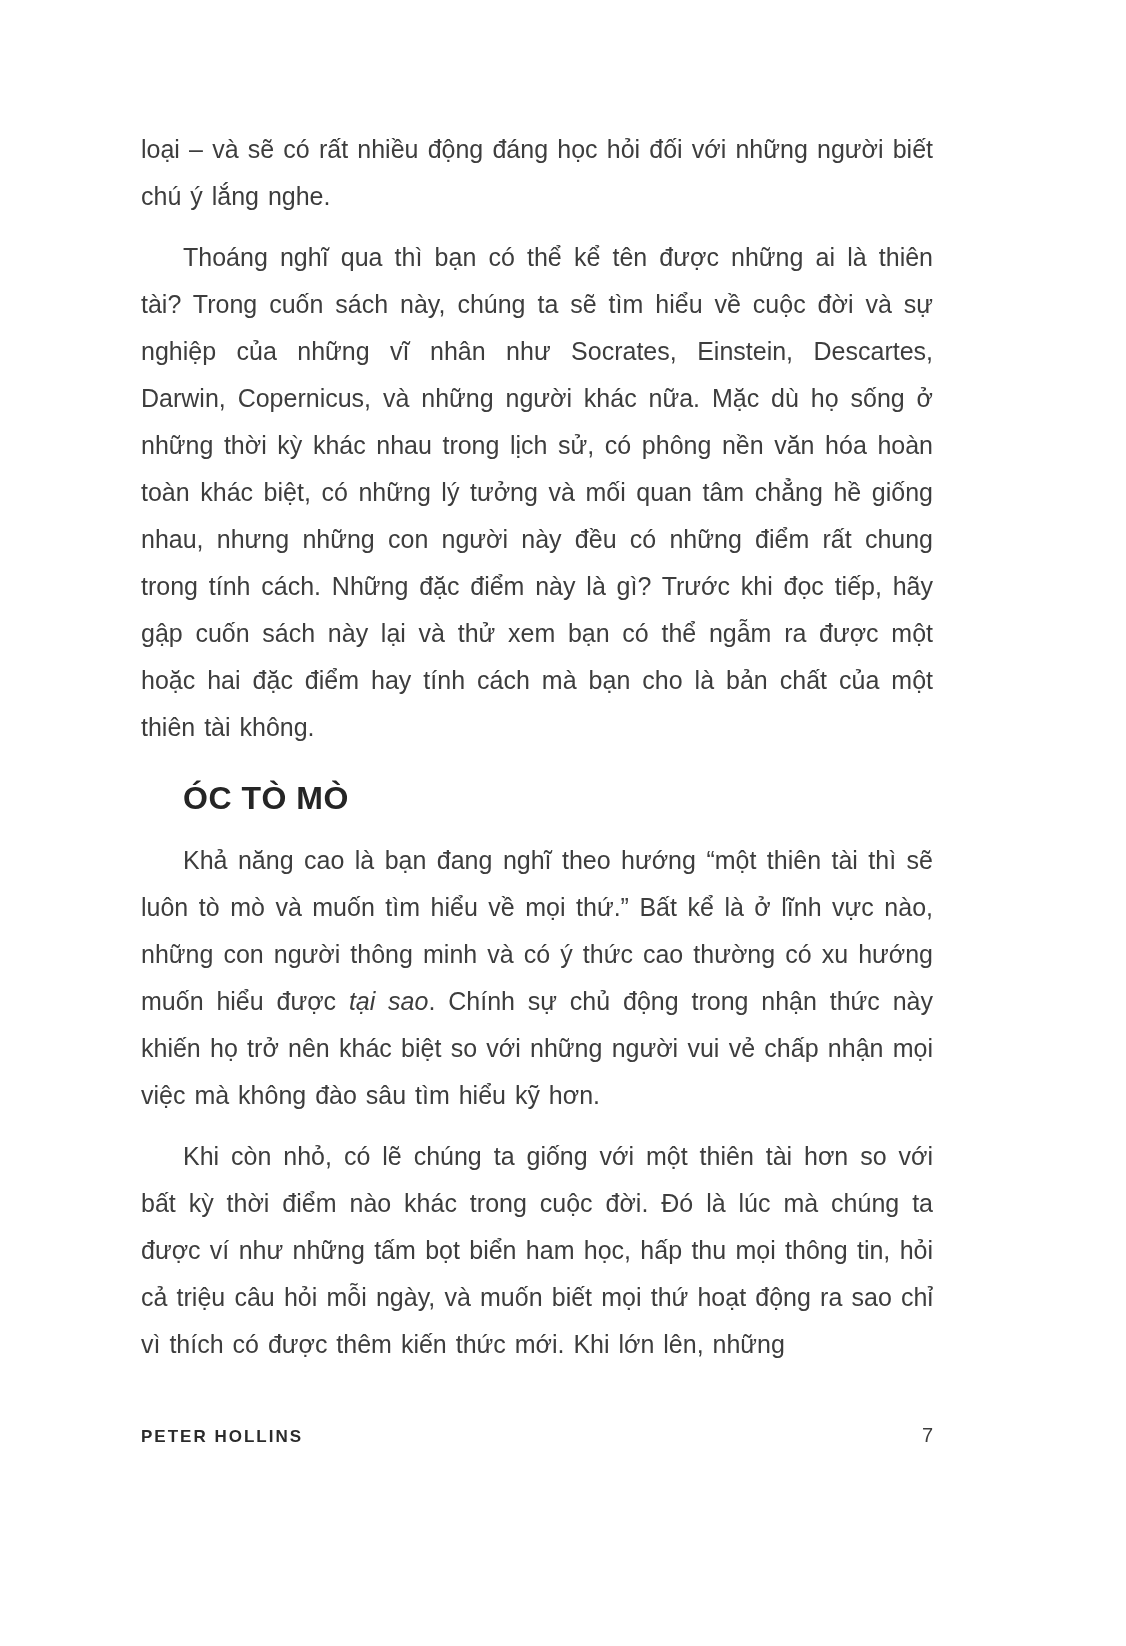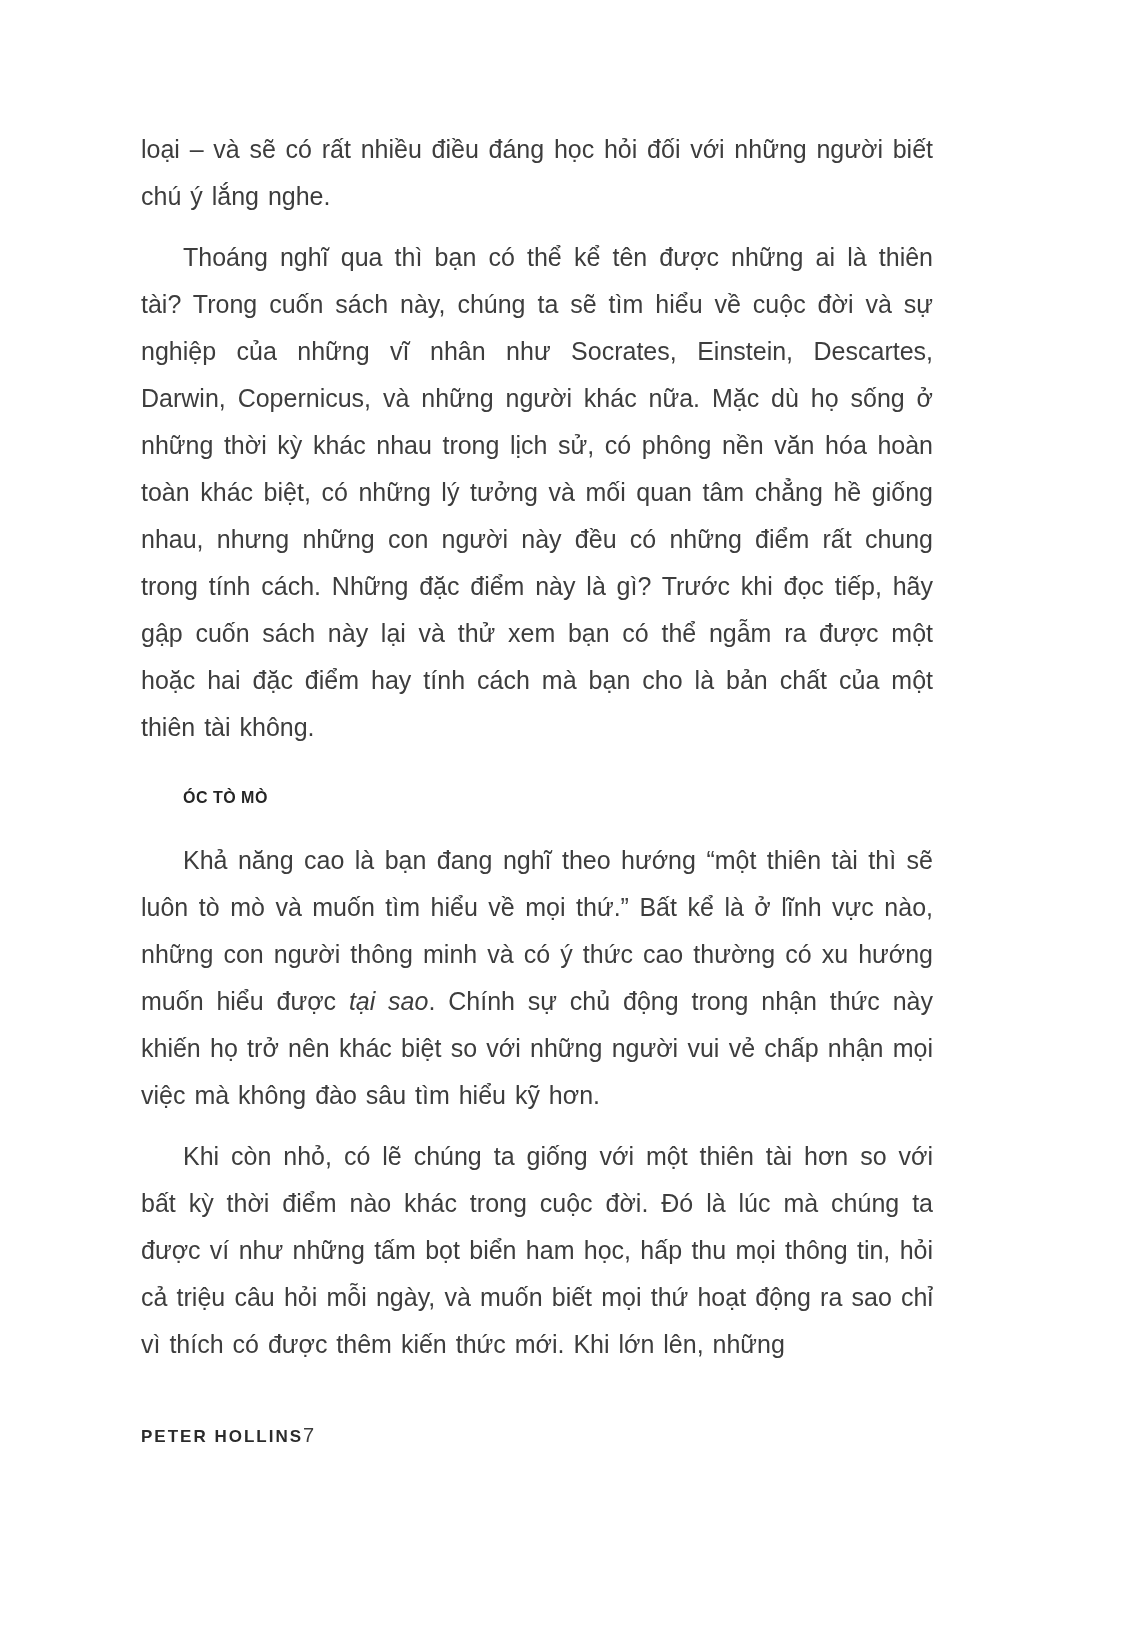--- a/index.html
+++ b/index.html
@@ -34,56 +34,56 @@
     text-indent: 42px;
     color: #3d3d3d;
     word-spacing: 2px;
   }
   .para.no-indent {
     text-indent: 0;
   }
   .para em {
   }
   .heading {
-    font-size: 16px;
+    font-size: 32px;
     font-weight: 700;
     color: #252525;
     margin: 32px 0 24px 0;
     padding-left: 42px;
     letter-spacing: 0.5px;
     line-height: 30px;
   }
   .footer {
     position: absolute;
     left: 141px;
     width: 792px;
     top: 1424px;
     display: flex;
-    justify-content: flex-start;
+    justify-content: space-between;
     align-items: baseline;
   }
   .author {
     font-size: 17px;
     font-weight: 700;
     letter-spacing: 2px;
     color: #2b2b2b;
   }
   .page-number {
     font-size: 20px;
     color: #3d3d3d;
   }
 </style>
 </head>
 <body>
 
 <div class="page">
 
   <main class="content">
 
-    <p class="para no-indent">loại – và sẽ có rất nhiều điều đáng học hỏi đối với những người biết chú ý lắng nghe.</p>
+    <p class="para no-indent">loại – và sẽ có rất nhiều động đáng học hỏi đối với những người biết chú ý lắng nghe.</p>
 
     <p class="para">Thoáng nghĩ qua thì bạn có thể kể tên được những ai là thiên tài? Trong cuốn sách này, chúng ta sẽ tìm hiểu về cuộc đời và sự nghiệp của những vĩ nhân như Socrates, Einstein, Descartes, Darwin, Copernicus, và những người khác nữa. Mặc dù họ sống ở những thời kỳ khác nhau trong lịch sử, có phông nền văn hóa hoàn toàn khác biệt, có những lý tưởng và mối quan tâm chẳng hề giống nhau, nhưng những con người này đều có những điểm rất chung trong tính cách. Những đặc điểm này là gì? Trước khi đọc tiếp, hãy gập cuốn sách này lại và thử xem bạn có thể ngẫm ra được một hoặc hai đặc điểm hay tính cách mà bạn cho là bản chất của một thiên tài không.</p>
 
     <h2 class="heading">ÓC TÒ MÒ</h2>
 
     <p class="para"><span>Khả năng cao là bạn đang nghĩ theo hướng “một thiên tài thì sẽ luôn tò mò và muốn tìm hiểu về mọi thứ.” Bất kể là ở lĩnh vực nào, những con người thông minh và có ý thức cao thường có xu hướng muốn hiểu được </span><em>tại sao</em><span>. Chính sự chủ động trong nhận thức này khiến họ trở nên khác biệt so với những người vui vẻ chấp nhận mọi việc mà không đào sâu tìm hiểu kỹ hơn.</span></p>
 
     <p class="para">Khi còn nhỏ, có lẽ chúng ta giống với một thiên tài hơn so với bất kỳ thời điểm nào khác trong cuộc đời. Đó là lúc mà chúng ta được ví như những tấm bọt biển ham học, hấp thu mọi thông tin, hỏi cả triệu câu hỏi mỗi ngày, và muốn biết mọi thứ hoạt động ra sao chỉ vì thích có được thêm kiến thức mới. Khi lớn lên, những</p>
 
   </main>

